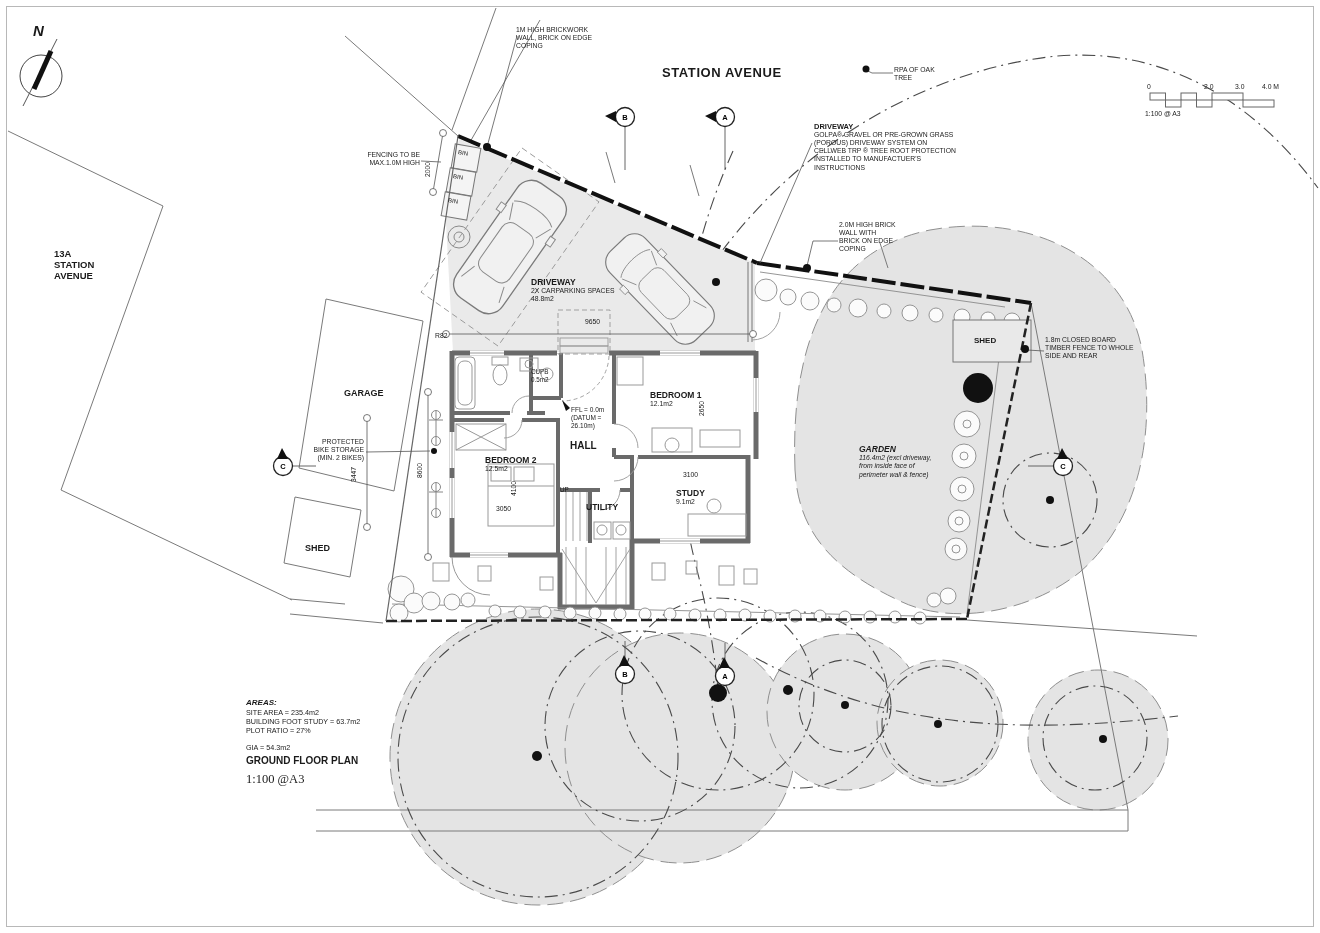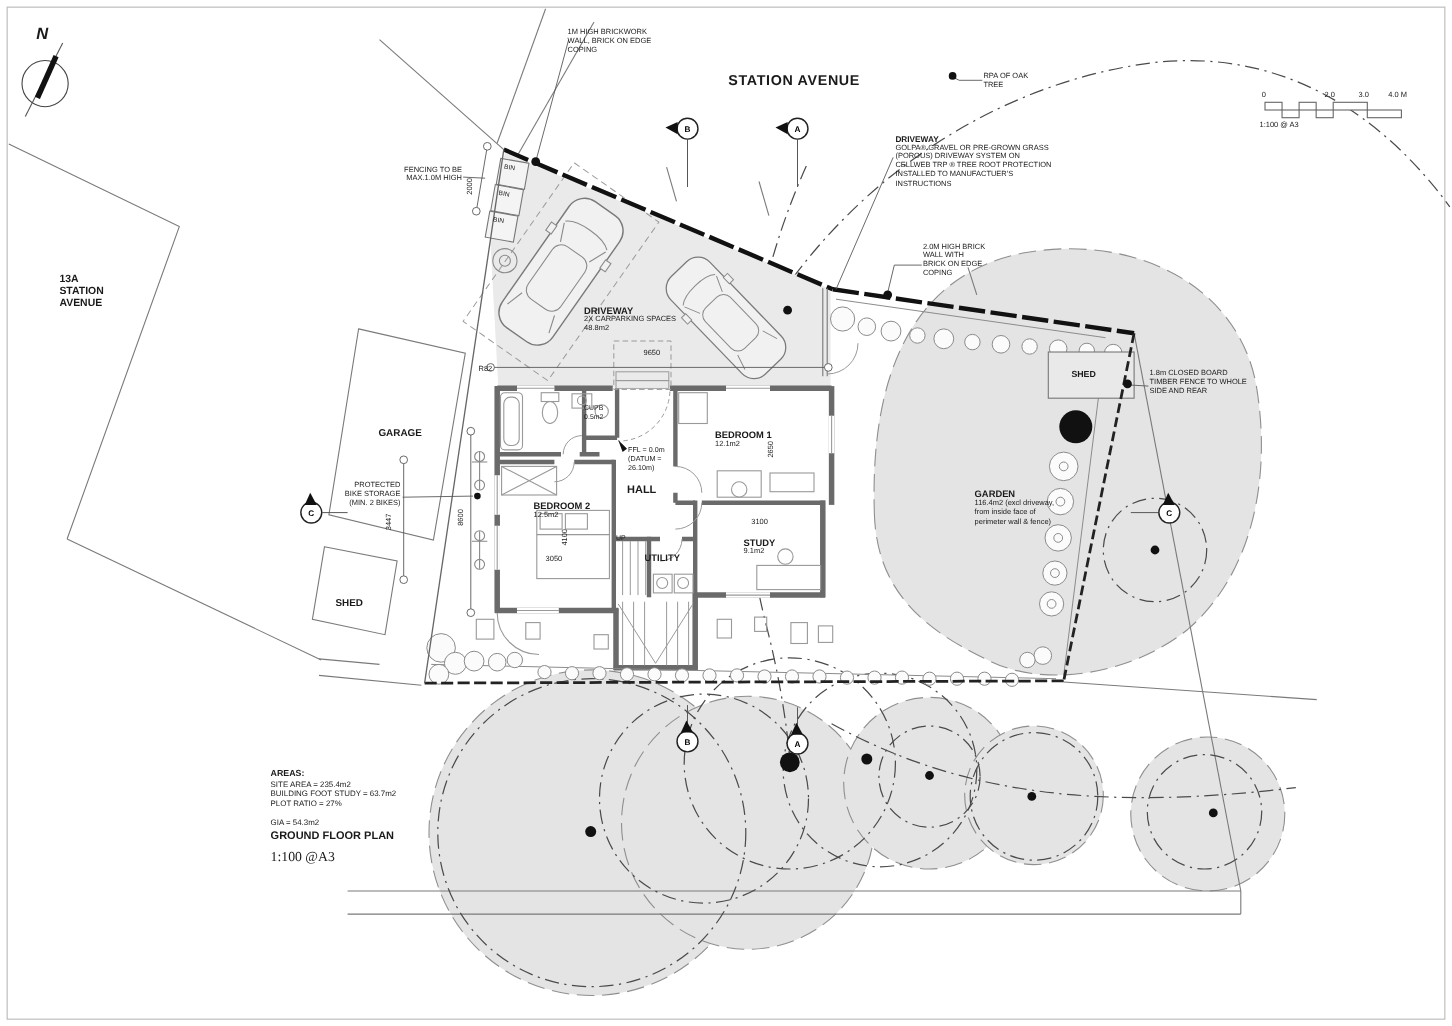--- a/index.html
+++ b/index.html
@@ -397,21 +397,21 @@
 
 <div class="lbl b" style="left:344px;top:388px;font-size:9px;">GARAGE</div>
 <div class="lbl b" style="left:305px;top:543px;font-size:9px;">SHED</div>
 <div class="lbl b" style="left:974px;top:336px;font-size:8px;">SHED</div>
 
 <div class="lbl" style="left:531px;top:277px;">
   <div class="b" style="font-size:8.5px;">DRIVEWAY</div>
   <div>2X CARPARKING SPACES</div>
       <div>48.8m2</div>
 </div>
-<div class="lbl" style="left:886px;top:444px;">
+<div class="lbl" style="left:859px;top:444px;font-style:italic;">
   <div class="b" style="font-size:8.5px;">GARDEN</div>
   <div>116.4m2 (excl driveway,</div>
       <div>from inside face of</div>
       <div>perimeter wall &amp; fence)</div>
 </div>
 <div class="lbl" style="left:650px;top:390px;">
   <div class="b" style="font-size:8.5px;">BEDROOM 1</div>
   <div>12.1m2</div>
 </div>
 <div class="lbl" style="left:485px;top:455px;">
@@ -443,21 +443,21 @@
 <div class="lbl" style="left:683px;top:471px;">3100</div>
 <div class="lbl r90" style="left:698px;top:416px;">2650</div>
 
 <div class="lbl" style="left:1147px;top:83px;">0</div>
 <div class="lbl" style="left:1204px;top:83px;">2.0</div>
 <div class="lbl" style="left:1235px;top:83px;">3.0</div>
 <div class="lbl" style="left:1262px;top:83px;">4.0 M</div>
 <div class="lbl" style="left:1145px;top:110px;">1:100 @ A3</div>
 
 <div class="lbl" style="left:246px;top:698px;font-size:7.2px;line-height:1.25;">
-  <div class="b" style="font-size:8px;">AREAS:</div>
+  <div class="b" style="font-size:8px;font-style:italic;">AREAS:</div>
   <div>SITE AREA = 235.4m2</div>
   <div>BUILDING FOOT STUDY = 63.7m2</div>
   <div>PLOT RATIO = 27%</div>
   <div style="height:8px;"></div>
   <div>GIA = 54.3m2</div>
 </div>
 <div class="lbl b" style="left:246px;top:755px;font-size:10px;">GROUND FLOOR PLAN</div>
 <div class="lbl" style="left:246px;top:772px;font-size:12.5px;font-family:Liberation Serif, serif;">1:100 @A3</div>
 
 </div>

